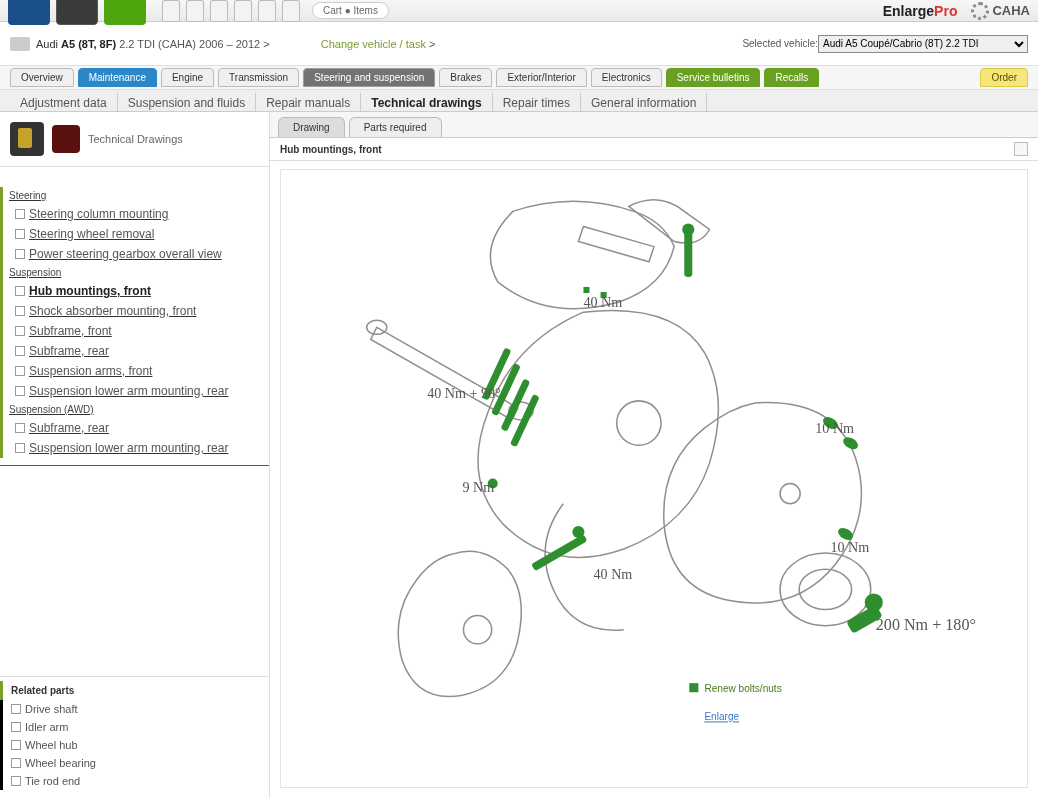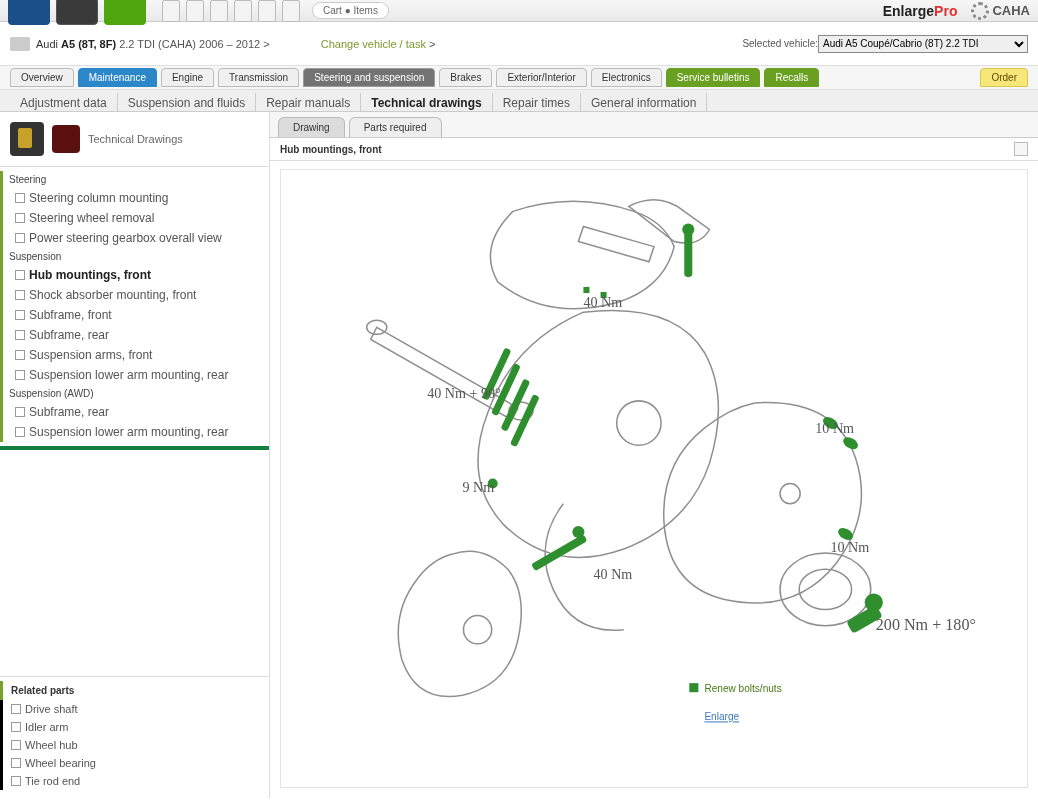--- a/index.html
+++ b/index.html
@@ -47,21 +47,21 @@
   .body { display:flex; height: calc(800px - 38px - 28px - 24px - 22px - 2px); }
 
   
   .left { width:270px; background:#fff; border-right:1px solid #ddd; display:flex; flex-direction:column; }
   .section-head { display:flex; align-items:center; gap:8px; padding:10px; }
   .section-head .ic1 { width:34px;height:34px;background:#333;border-radius:4px;position:relative; }
   .section-head .ic1::after{content:"";position:absolute;left:8px;top:6px;width:14px;height:20px;background:#c7a22b;border-radius:2px;}
   .section-head .ic2 { width:28px;height:28px;background:#5b1010;border-radius:4px; }
   .section-head .lbl { font-size:11px; color:#666; }
 
-  .tree { border-top:1px solid #ddd; border-bottom:4px solid #15803d; max-height:300px; overflow:auto; padding:4px 0; }
+  .tree { border-top:1px solid #ddd; border-bottom:1px solid #15803d; max-height:300px; overflow:auto; padding:20px 0;text-decoration:underline; }
   .tree ul { list-style:none; }
   .tree .grp { padding:3px 6px; font-size:10px; color:#444; border-left:3px solid #7aa22a; cursor:pointer; }
   .tree .item { padding:3px 6px 3px 26px; font-size:12px; color:#555; border-left:3px solid #7aa22a; cursor:pointer; position:relative; }
   .tree .item::before { content:""; position:absolute; left:12px; top:5px; width:8px;height:8px;border:1px solid #9a9a9a; }
   .tree .item.active { font-weight:bold; color:#222; }
 
   .related { margin-top:auto; border-top:1px solid #ddd; padding:4px 0 8px 0; }
   .related .hd { font-size:10px; font-weight:bold; color:#333; padding:4px 8px; border-left:3px solid #7aa22a; }
   .related .ritem { font-size:11px; color:#555; padding:3px 8px 3px 22px; border-left:3px solid #000000; position:relative; cursor:pointer; }
   .related .ritem::before { content:""; position:absolute; left:8px; top:4px; width:8px;height:8px;border:1px solid #9a9a9a; }

